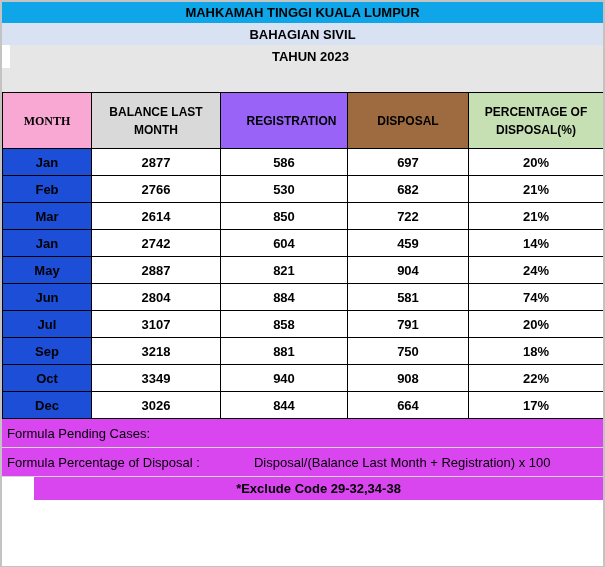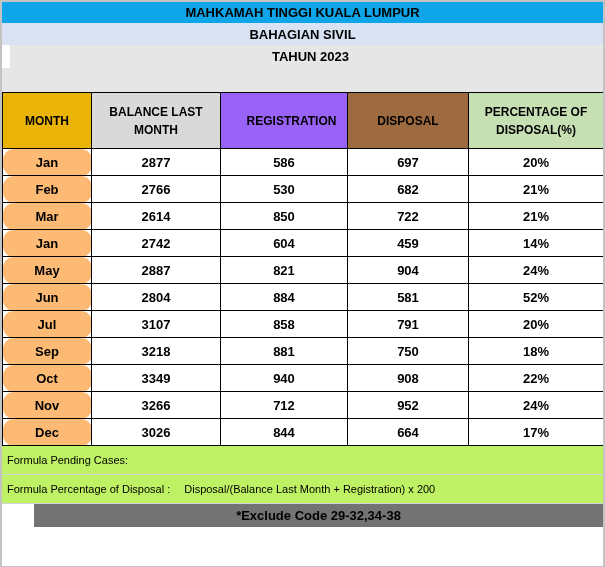--- a/index.html
+++ b/index.html
@@ -45,36 +45,37 @@
   table.stats th {
     height: 56px;
     font-size: 12px;
     line-height: 1.5;
   }
   table.stats td {
     height: 27px;
     font-size: 13px;
     background: #ffffff;
   }
-  table.stats td.month-cell { background: #fdba74; border-radius: 11px; }
+  table.stats td.month-cell { background: #1d4ed8; }
   col.c-month { width: 89px; }
   col.c-balance { width: 129px; }
   col.c-registration { width: 127px; }
   col.c-disposal { width: 121px; }
   col.c-percentage { width: 135px; }
 
   .formula-row {
     height: 29px;
     display: flex;
     align-items: center;
-    font-size: 11px;
-    background: #bef264;
+    font-size: 13px;
+    background: #d946ef;
     padding-left: 5px;
     border-bottom: 1px solid #d6d6d6;
     white-space: nowrap;
+    gap: 40px;
   }
   .f-label { flex: none; }
   .f-value.v1 { margin-left: 30px; }
   .f-value.v2 { margin-left: 14px; }
 
   .note-row {
     height: 23px;
     display: flex;
     align-items: center;
     justify-content: center;
@@ -98,21 +99,21 @@
   <table class="stats">
     <colgroup>
       <col class="c-month">
       <col class="c-balance">
       <col class="c-registration">
       <col class="c-disposal">
       <col class="c-percentage">
     </colgroup>
     <thead>
       <tr id="header-row">
-          <th style="background-color: #eab308;">MONTH</th>
+          <th style="background-color: #f9a8d4; font-family: Liberation Serif, serif;">MONTH</th>
           <th style="background-color: rgb(217, 217, 217);">BALANCE LAST MONTH</th>
           <th style="background-color: rgb(154, 99, 247); padding-left: 17px;">REGISTRATION</th>
           <th style="background-color: rgb(158, 107, 64);">DISPOSAL</th>
           <th style="background-color: rgb(198, 224, 180);">PERCENTAGE OF DISPOSAL(%)</th>
         </tr>
     </thead>
     <tbody id="table-body">
         <tr>
           <td class="month-cell">Jan</td>
           <td class="data-cell">2877</td>
@@ -146,21 +147,21 @@
           <td class="data-cell">2887</td>
           <td class="data-cell">821</td>
           <td class="data-cell">904</td>
           <td class="data-cell">24%</td>
         </tr>
         <tr>
           <td class="month-cell">Jun</td>
           <td class="data-cell">2804</td>
           <td class="data-cell">884</td>
           <td class="data-cell">581</td>
-          <td class="data-cell">52%</td>
+          <td class="data-cell">74%</td>
         </tr>
         <tr>
           <td class="month-cell">Jul</td>
           <td class="data-cell">3107</td>
           <td class="data-cell">858</td>
           <td class="data-cell">791</td>
           <td class="data-cell">20%</td>
         </tr>
         <tr>
           <td class="month-cell">Sep</td>
@@ -170,40 +171,33 @@
           <td class="data-cell">18%</td>
         </tr>
         <tr>
           <td class="month-cell">Oct</td>
           <td class="data-cell">3349</td>
           <td class="data-cell">940</td>
           <td class="data-cell">908</td>
           <td class="data-cell">22%</td>
         </tr>
         <tr>
-          <td class="month-cell">Nov</td>
-          <td class="data-cell">3266</td>
-          <td class="data-cell">712</td>
-          <td class="data-cell">952</td>
-          <td class="data-cell">24%</td>
-        </tr>
-        <tr>
           <td class="month-cell">Dec</td>
           <td class="data-cell">3026</td>
           <td class="data-cell">844</td>
           <td class="data-cell">664</td>
           <td class="data-cell">17%</td>
         </tr>
       </tbody>
   </table>
 
   <div class="formula-row">
     <span class="f-label">Formula Pending Cases:</span>
   </div>
 
   <div class="formula-row">
     <span class="f-label">Formula Percentage of Disposal :</span>
-    <span class="f-value v2">Disposal/(Balance Last Month + Registration) x 200</span>
+    <span class="f-value v2">Disposal/(Balance Last Month + Registration) x 100</span>
   </div>
 
-  <div class="note-row" style="background-color: #737373; margin-left: 32px;">*Exclude Code 29-32,34-38</div>
+  <div class="note-row" style="background-color: #d946ef; margin-left: 32px;">*Exclude Code 29-32,34-38</div>
 
 </div>
 
 </body></html>

